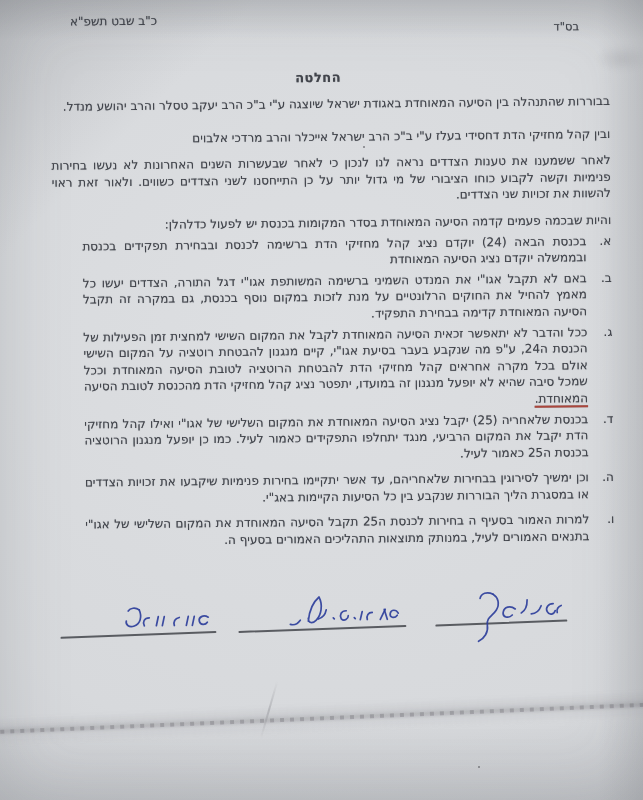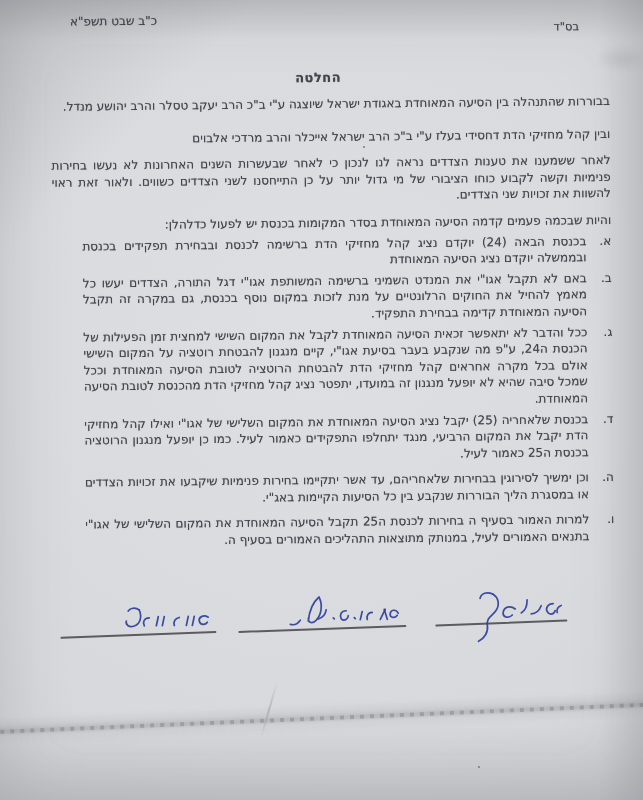--- a/index.html
+++ b/index.html
@@ -41,20 +41,21 @@
   .body p{margin:0;}
   .p2{margin-top:16px !important;}
   .p3{margin-top:10px !important;}
   .p4{margin-top:10px !important;}
   .list{margin-top:3px;padding-left:30px;}
   .item{display:flex;gap:7px;margin-top:4px;}
   .item.sp{margin-top:9px;}
   .marker{min-width:18px;flex:0 0 auto;}
   .itext{flex:1 1 auto;text-align:justify;}
   .red-ul{
+    text-decoration:underline;
     text-decoration-color:rgba(178,59,46,.85);
     text-decoration-thickness:2px;
     text-underline-offset:2.5px;
   }
   
   .sig{position:absolute;}
   .sig svg{position:absolute;left:0;top:0;overflow:visible;}
   .sig-line{
     position:absolute;left:0;height:2px;
     background:#43454b;opacity:.85;border-radius:1px;

